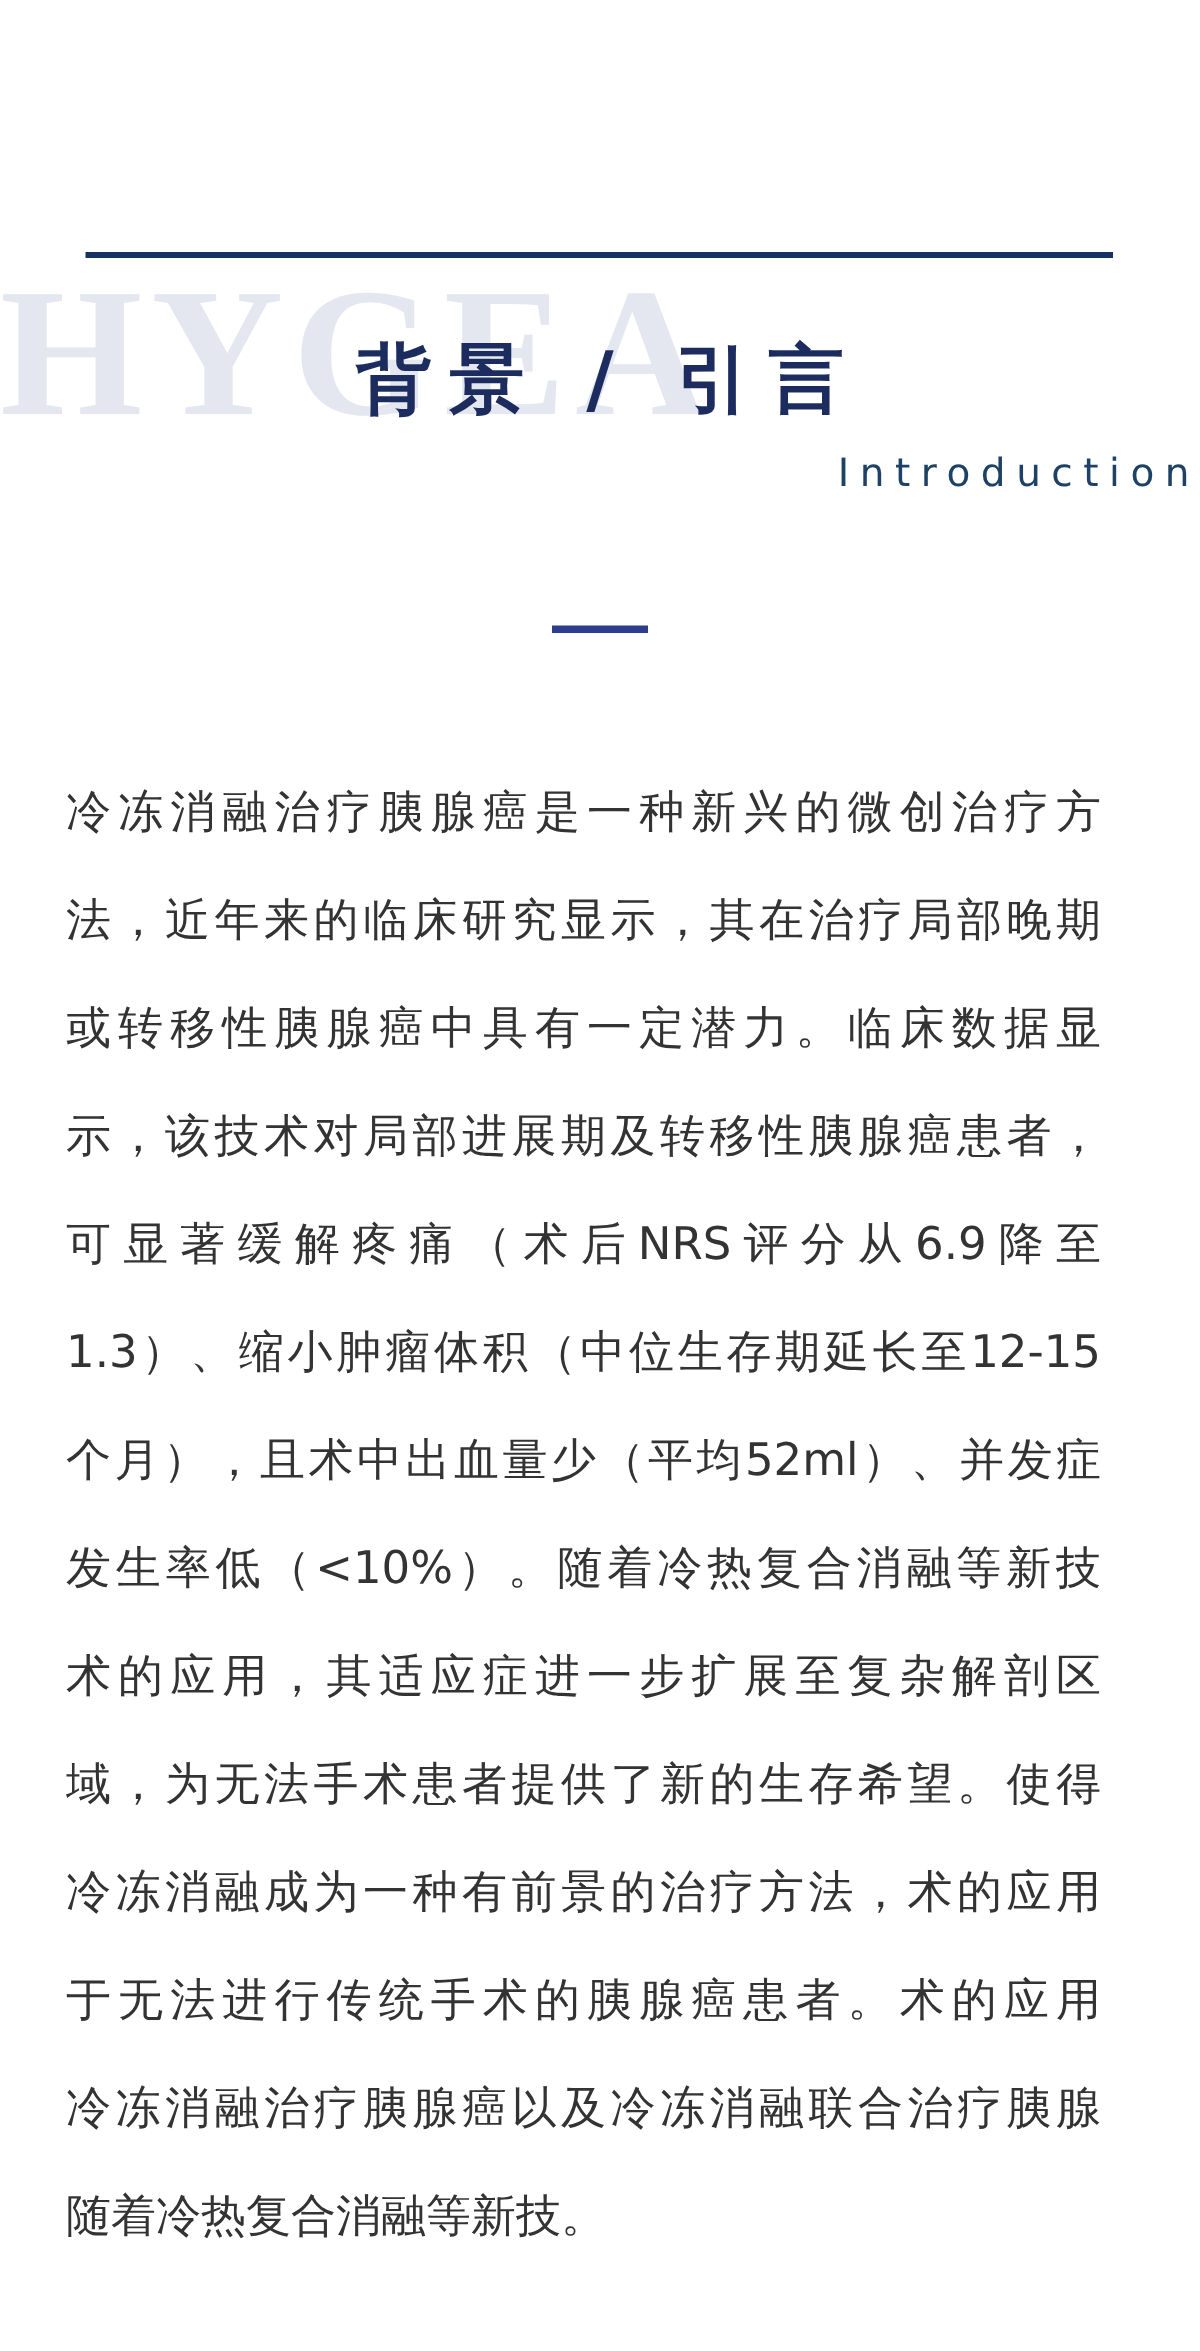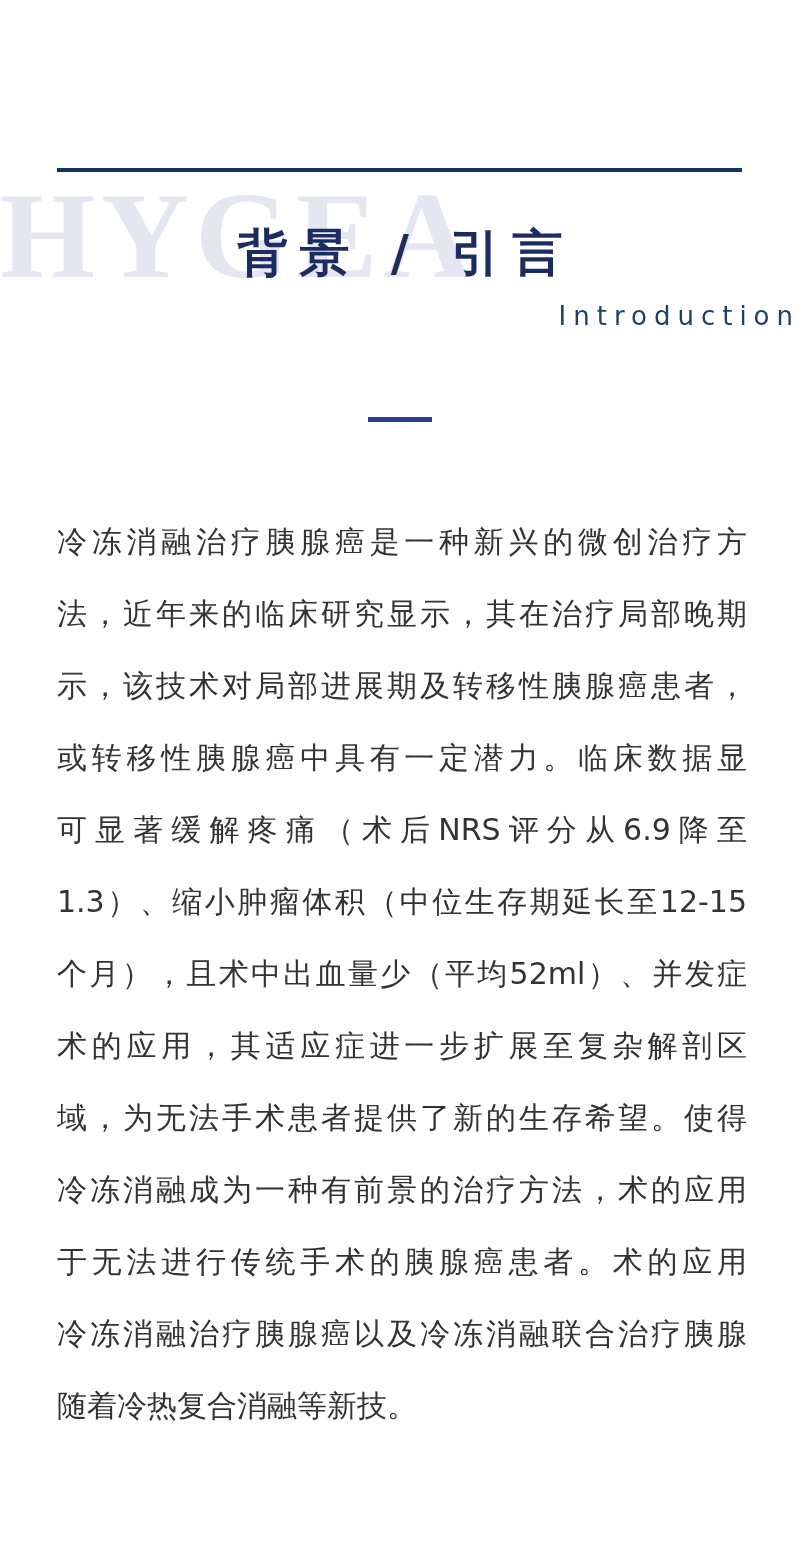--- a/index.html
+++ b/index.html
@@ -42,21 +42,21 @@
     color: #1e4266; white-space: nowrap;
   }
 
   .title-underline {
     position: absolute; top: 417px; left: 50%; margin-left: -32px;
     width: 64px; height: 5px; background: #2d3d8f;
   }
 
   
   .body-block {
-    position: absolute; top: 506px; left: 57px; width: 690px;
+    position: absolute; top: 506px; left: 44px; width: 690px;
     color: #333333; font-size: 30px;
   }
   .para-line {
     height: 72px; line-height: 72px; white-space: nowrap;
     text-align: justify; text-align-last: justify;
   }
   .para-line.last { text-align-last: left; }
 </style>
 </head>
 <body>
@@ -67,25 +67,26 @@
     <div class="top-rule"></div>
     <div class="watermark">HYGEA</div>
     <h1 class="title">背景 / 引言</h1>
     <div class="subtitle">Introduction</div>
     <div class="title-underline"></div>
   </div>
 
   <div class="body-block">
     <div class="para-line">冷冻消融治疗胰腺癌是一种新兴的微创治疗方</div>
     <div class="para-line">法，近年来的临床研究显示，其在治疗局部晚期</div>
+    <div class="para-line">或转移性胰腺癌中具有一定潜力。临床数据显</div>
     <div class="para-line">示，该技术对局部进展期及转移性胰腺癌患者，</div>
-    <div class="para-line">或转移性胰腺癌中具有一定潜力。临床数据显</div>
     <div class="para-line">可显著缓解疼痛（术后NRS评分从6.9降至</div>
     <div class="para-line">1.3）、缩小肿瘤体积（中位生存期延长至12-15</div>
     <div class="para-line">个月），且术中出血量少（平均52ml）、并发症</div>
+    <div class="para-line">发生率低（&lt;10%）。随着冷热复合消融等新技</div>
     <div class="para-line">术的应用，其适应症进一步扩展至复杂解剖区</div>
     <div class="para-line">域，为无法手术患者提供了新的生存希望。使得</div>
     <div class="para-line">冷冻消融成为一种有前景的治疗方法，术的应用</div>
     <div class="para-line">于无法进行传统手术的胰腺癌患者。术的应用</div>
     <div class="para-line">冷冻消融治疗胰腺癌以及冷冻消融联合治疗胰腺</div>
     <div class="para-line last">随着冷热复合消融等新技。</div>
   </div>
 
 </div>
 

